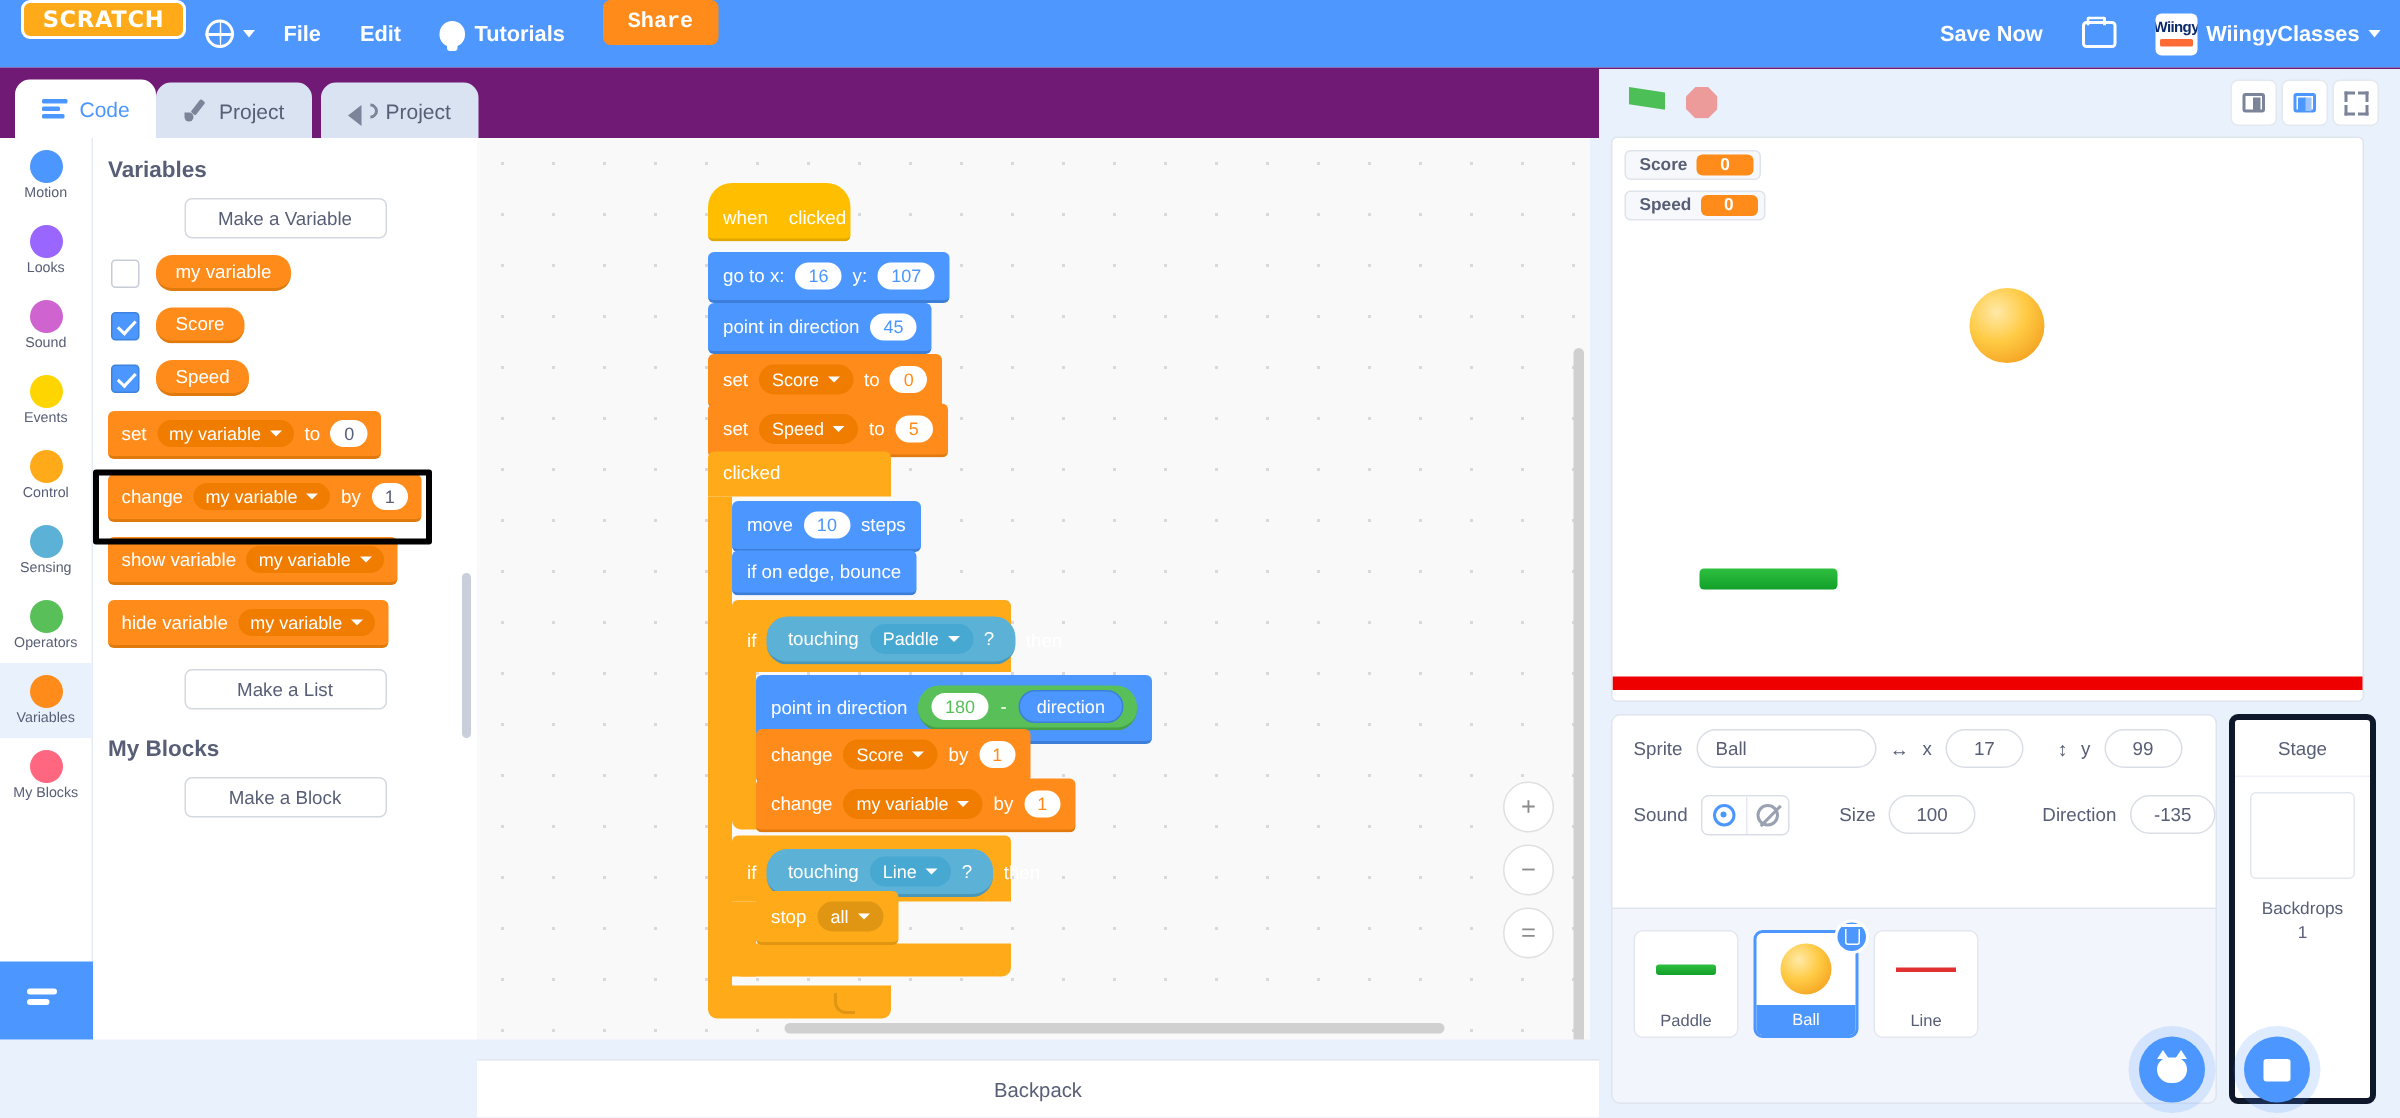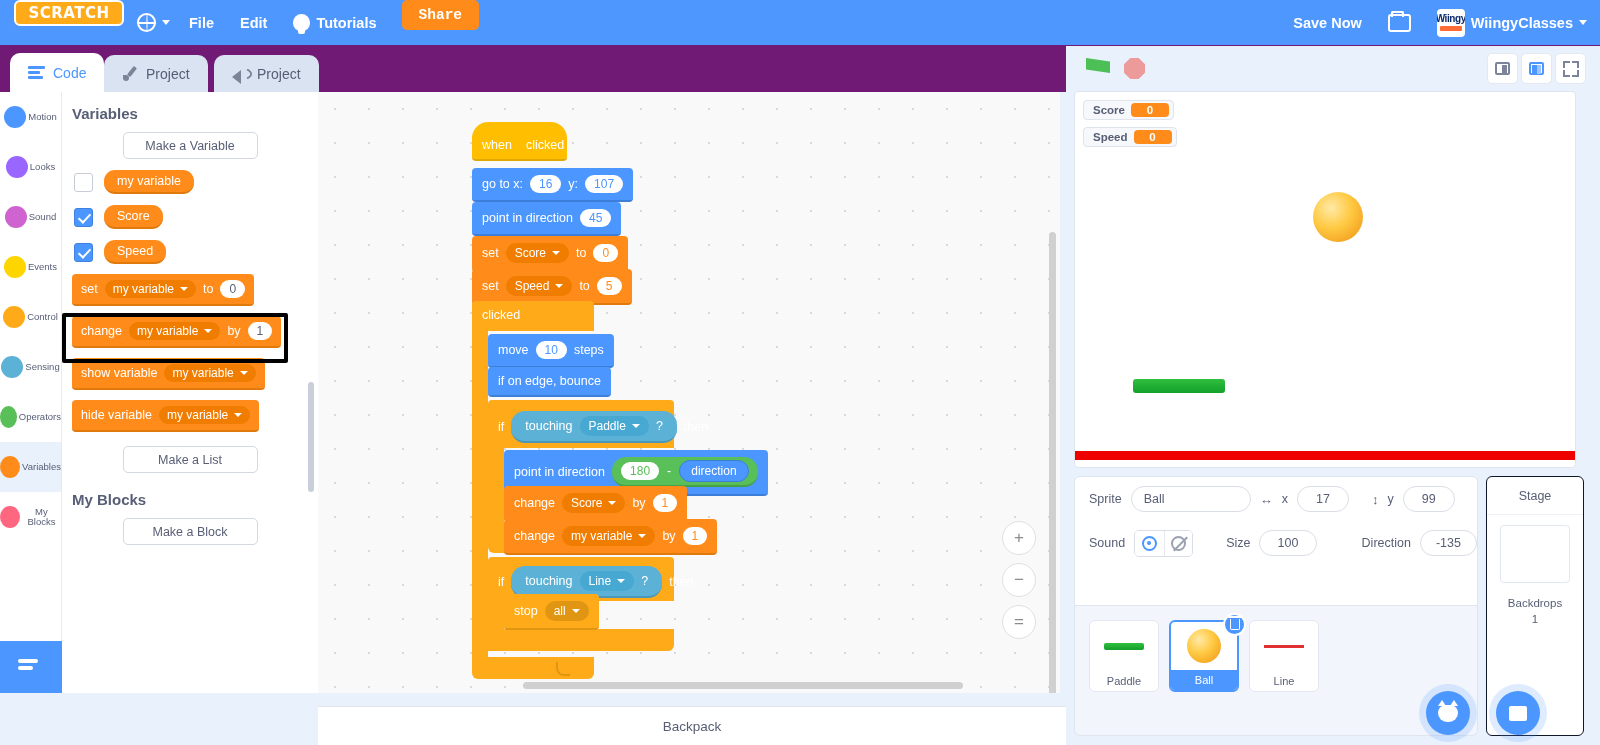--- a/index.html
+++ b/index.html
@@ -79,21 +79,21 @@
   .ic-code i:nth-child(1){top:0;width:17px;} .ic-code i:nth-child(2){top:5px;width:12px;} .ic-code i:nth-child(3){top:10px;width:15px;}
   .ic-brush{width:16px;height:16px;position:relative;}
   .ic-brush:before{content:"";position:absolute;left:8px;top:0;width:4px;height:11px;background:#7b8499;transform:rotate(38deg);border-radius:1px;}
   .ic-brush:after{content:"";position:absolute;left:1px;top:9px;width:6px;height:6px;background:#7b8499;border-radius:0 4px 4px 4px;}
   .ic-snd{width:17px;height:14px;position:relative;}
   .ic-snd:before{content:"";position:absolute;left:0;top:3px;width:0;height:0;border-top:7px solid transparent;border-bottom:7px solid transparent;border-right:9px solid #7b8499;}
   .ic-snd:after{content:"";position:absolute;left:10px;top:2px;width:6px;height:6px;border:2px solid #7b8499;border-left-color:transparent;border-bottom-color:transparent;border-radius:50%;transform:rotate(45deg);}
 
   
   .rail { position:absolute; left:0; top:92px; width:62px; height:601px; background:#fff; border-right:1px solid #e6eaf2; }
-  .cat { height:50px; display:flex; align-items:center; justify-content:center; cursor:pointer; gap:2px; }
+  .cat { height:50px; display:flex; flex-direction:column; align-items:center; justify-content:center; cursor:pointer; gap:2px; }
   .cat.sel { background:#e9f1fc; }
   .cat .dot { width:22px;height:22px;border-radius:50%; }
   .cat .lbl { font-size:9.5px; color:#575e75; text-align:center; line-height:1.05; }
   .rail-bottom {
     position:absolute; left:0; bottom:0; width:62px; height:52px; background:#4c97ff;
     display:flex; align-items:center; justify-content:center;
   }
   .addext { width:26px;height:20px;position:relative; }
   .addext i { position:absolute;left:0;height:4px;width:20px;background:#fff;border-radius:2px;}
   .addext i:nth-child(1){top:2px;} .addext i:nth-child(2){top:9px;width:15px;}
@@ -227,21 +227,21 @@
   .trash:before{content:"";position:absolute;left:-3px;top:-3px;width:14px;height:1.5px;background:#fff;}
   .addsprite { position:absolute; left:360px; top:645px; width:44px;height:44px;border-radius:50%;
     background:#4c97ff; display:flex;align-items:center;justify-content:center; cursor:pointer;
     box-shadow:0 0 0 7px rgba(76,151,255,.18); }
   .catface{width:20px;height:17px;background:#fff;border-radius:8px 8px 9px 9px;position:relative;}
   .catface:before{content:"";position:absolute;left:0px;top:-5px;width:0;height:0;border-left:4px solid transparent;border-right:4px solid transparent;border-bottom:6px solid #fff;}
   .catface:after{content:"";position:absolute;right:0px;top:-5px;width:0;height:0;border-left:4px solid transparent;border-right:4px solid transparent;border-bottom:6px solid #fff;}
 
   
   .stagepanel { position:absolute; left:420px; top:430px; width:98px; height:260px;
-    background:#fff; border:1px solid #0f172a; border-radius:6px; }
+    background:#fff; border:4px solid #0f172a; border-radius:6px; }
   .sp-title { height:38px; display:flex; align-items:center; justify-content:center;
     font-size:12.5px; color:#575e75; border-bottom:1px solid #eef1f6; }
   .sp-thumb { margin:10px auto 0 auto; width:70px;height:58px;background:#fff;border:1px solid #e3e8f0;border-radius:4px; }
   .sp-lbl { text-align:center; font-size:11.5px; color:#575e75; margin-top:14px; }
   .sp-cnt { text-align:center; font-size:11.5px; color:#575e75; margin-top:4px; }
   .addbackdrop { position:absolute; left:430px; top:645px; width:44px;height:44px;border-radius:50%;
     background:#4c97ff; display:flex;align-items:center;justify-content:center; cursor:pointer;
     box-shadow:0 0 0 7px rgba(76,151,255,.18); }
   .imgic{width:18px;height:15px;background:#fff;border-radius:2px;position:relative;}
 

